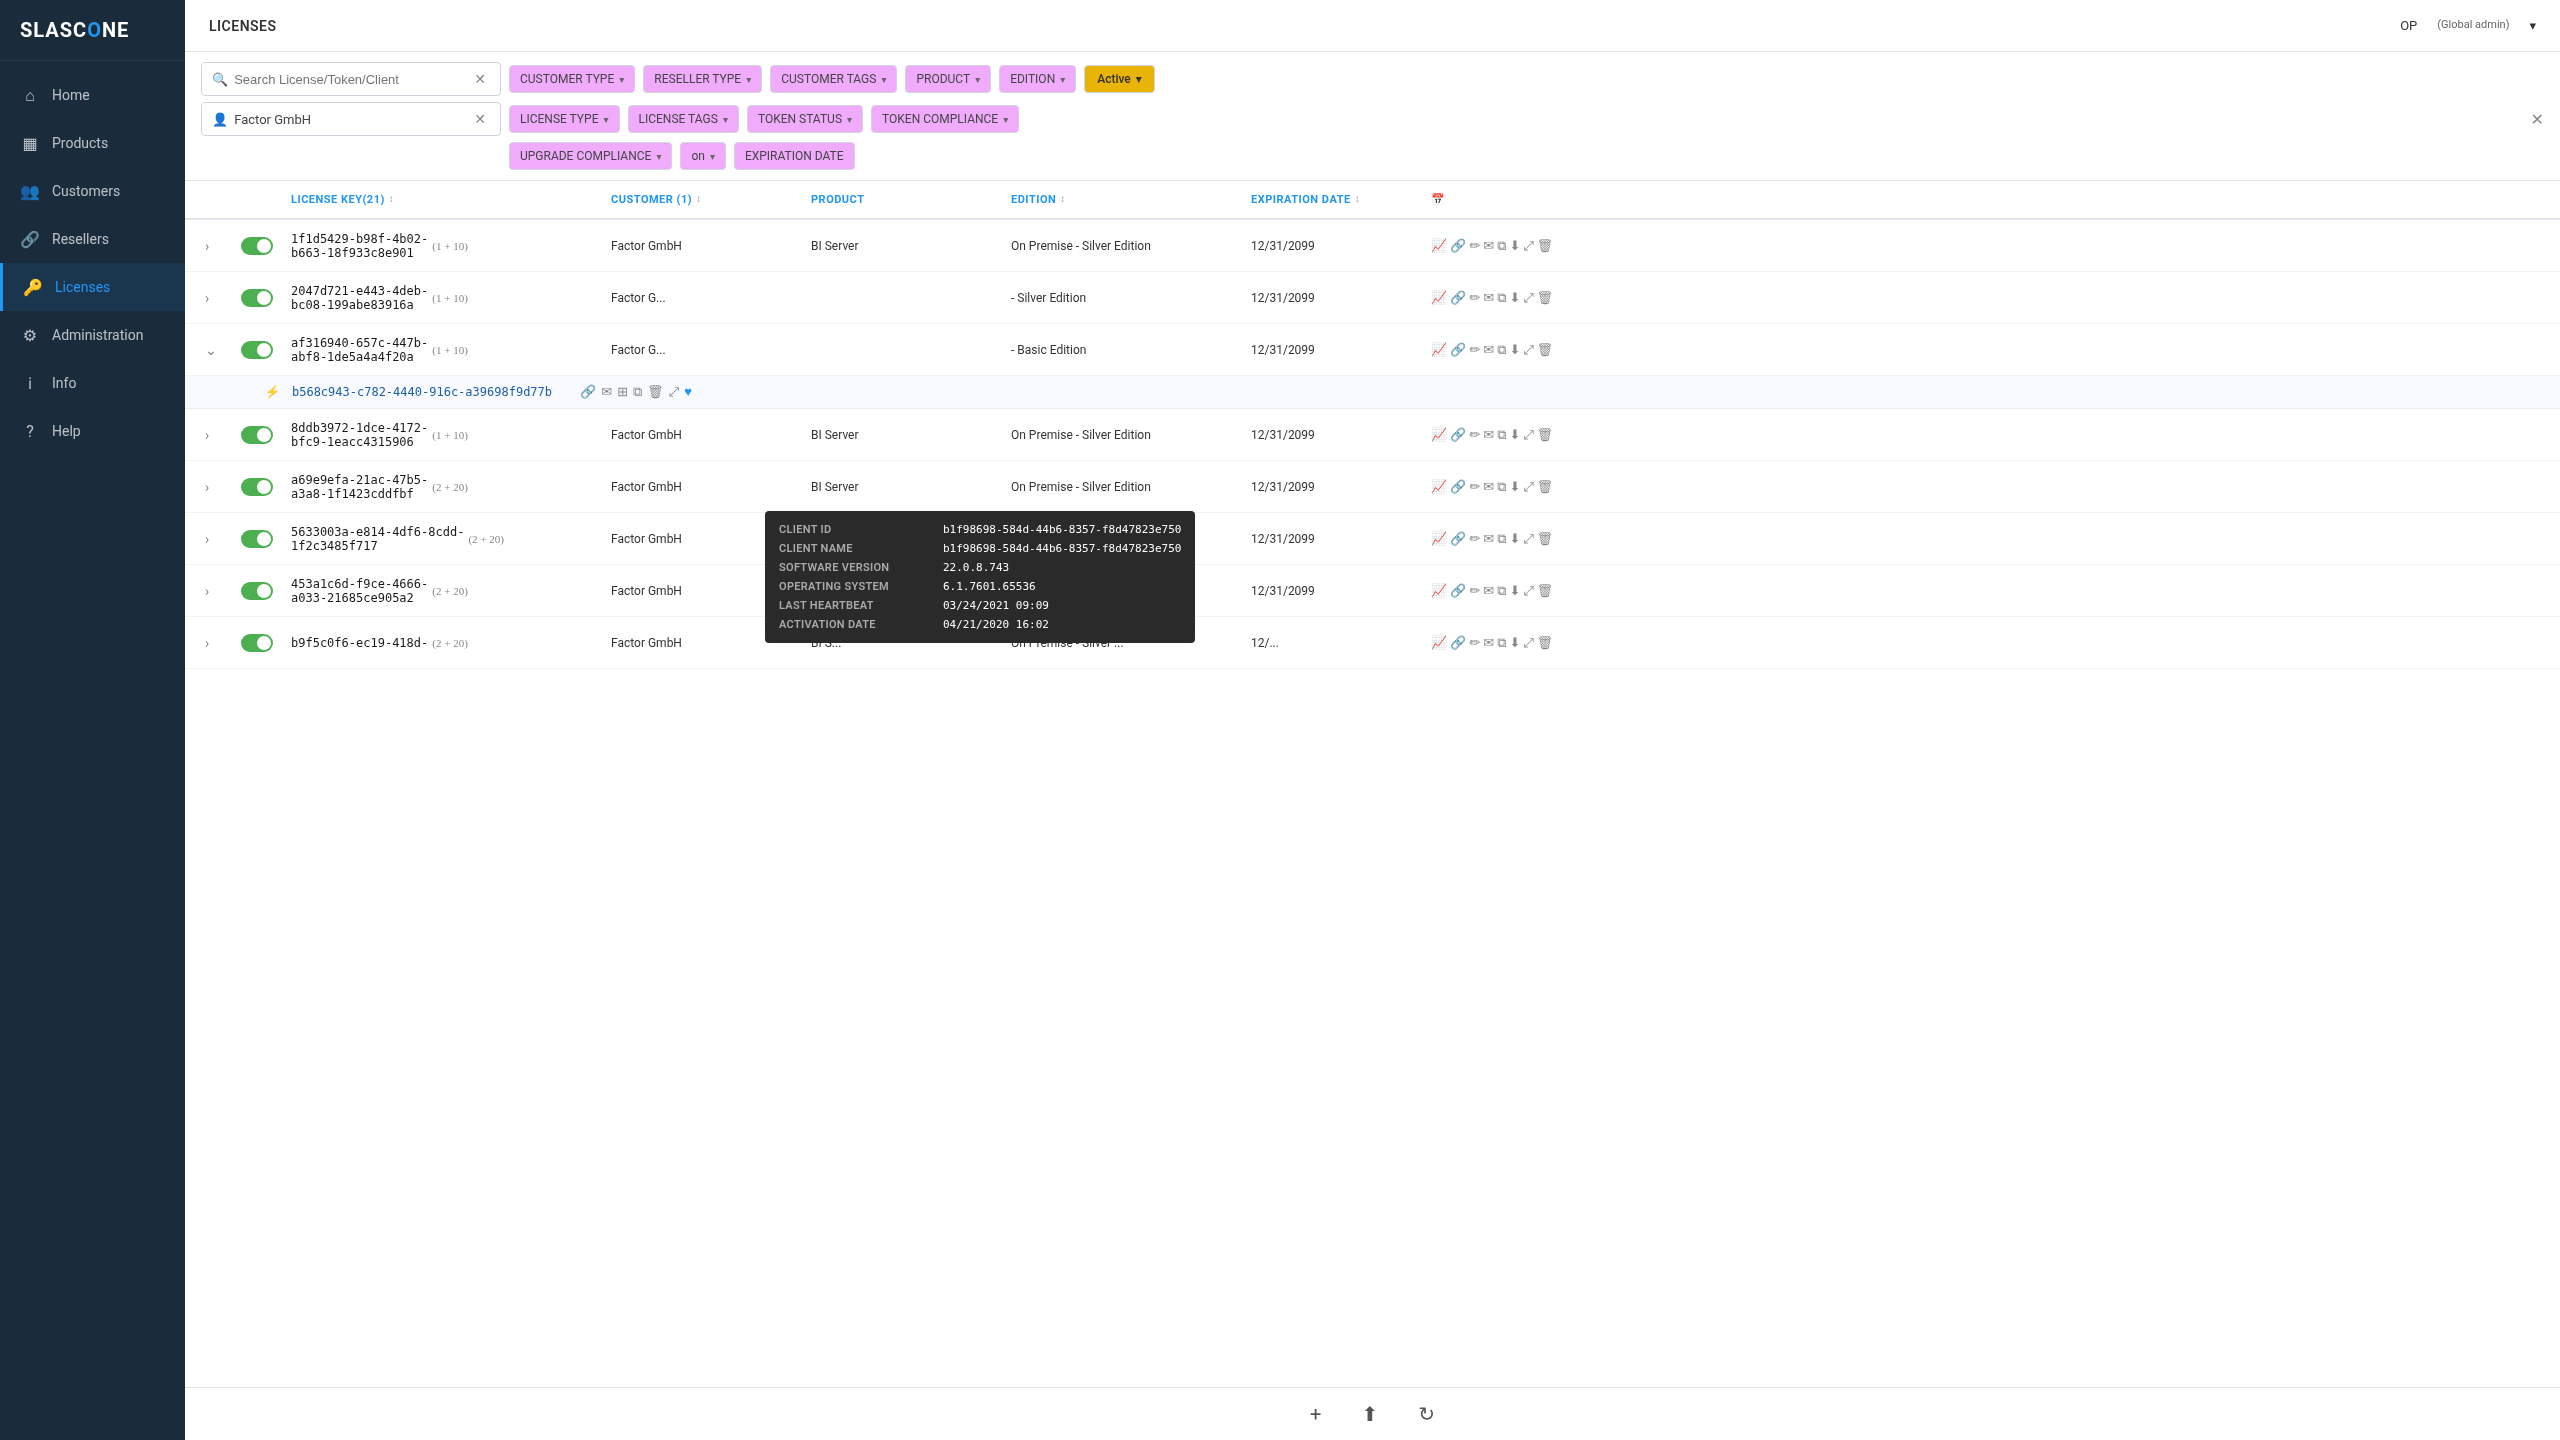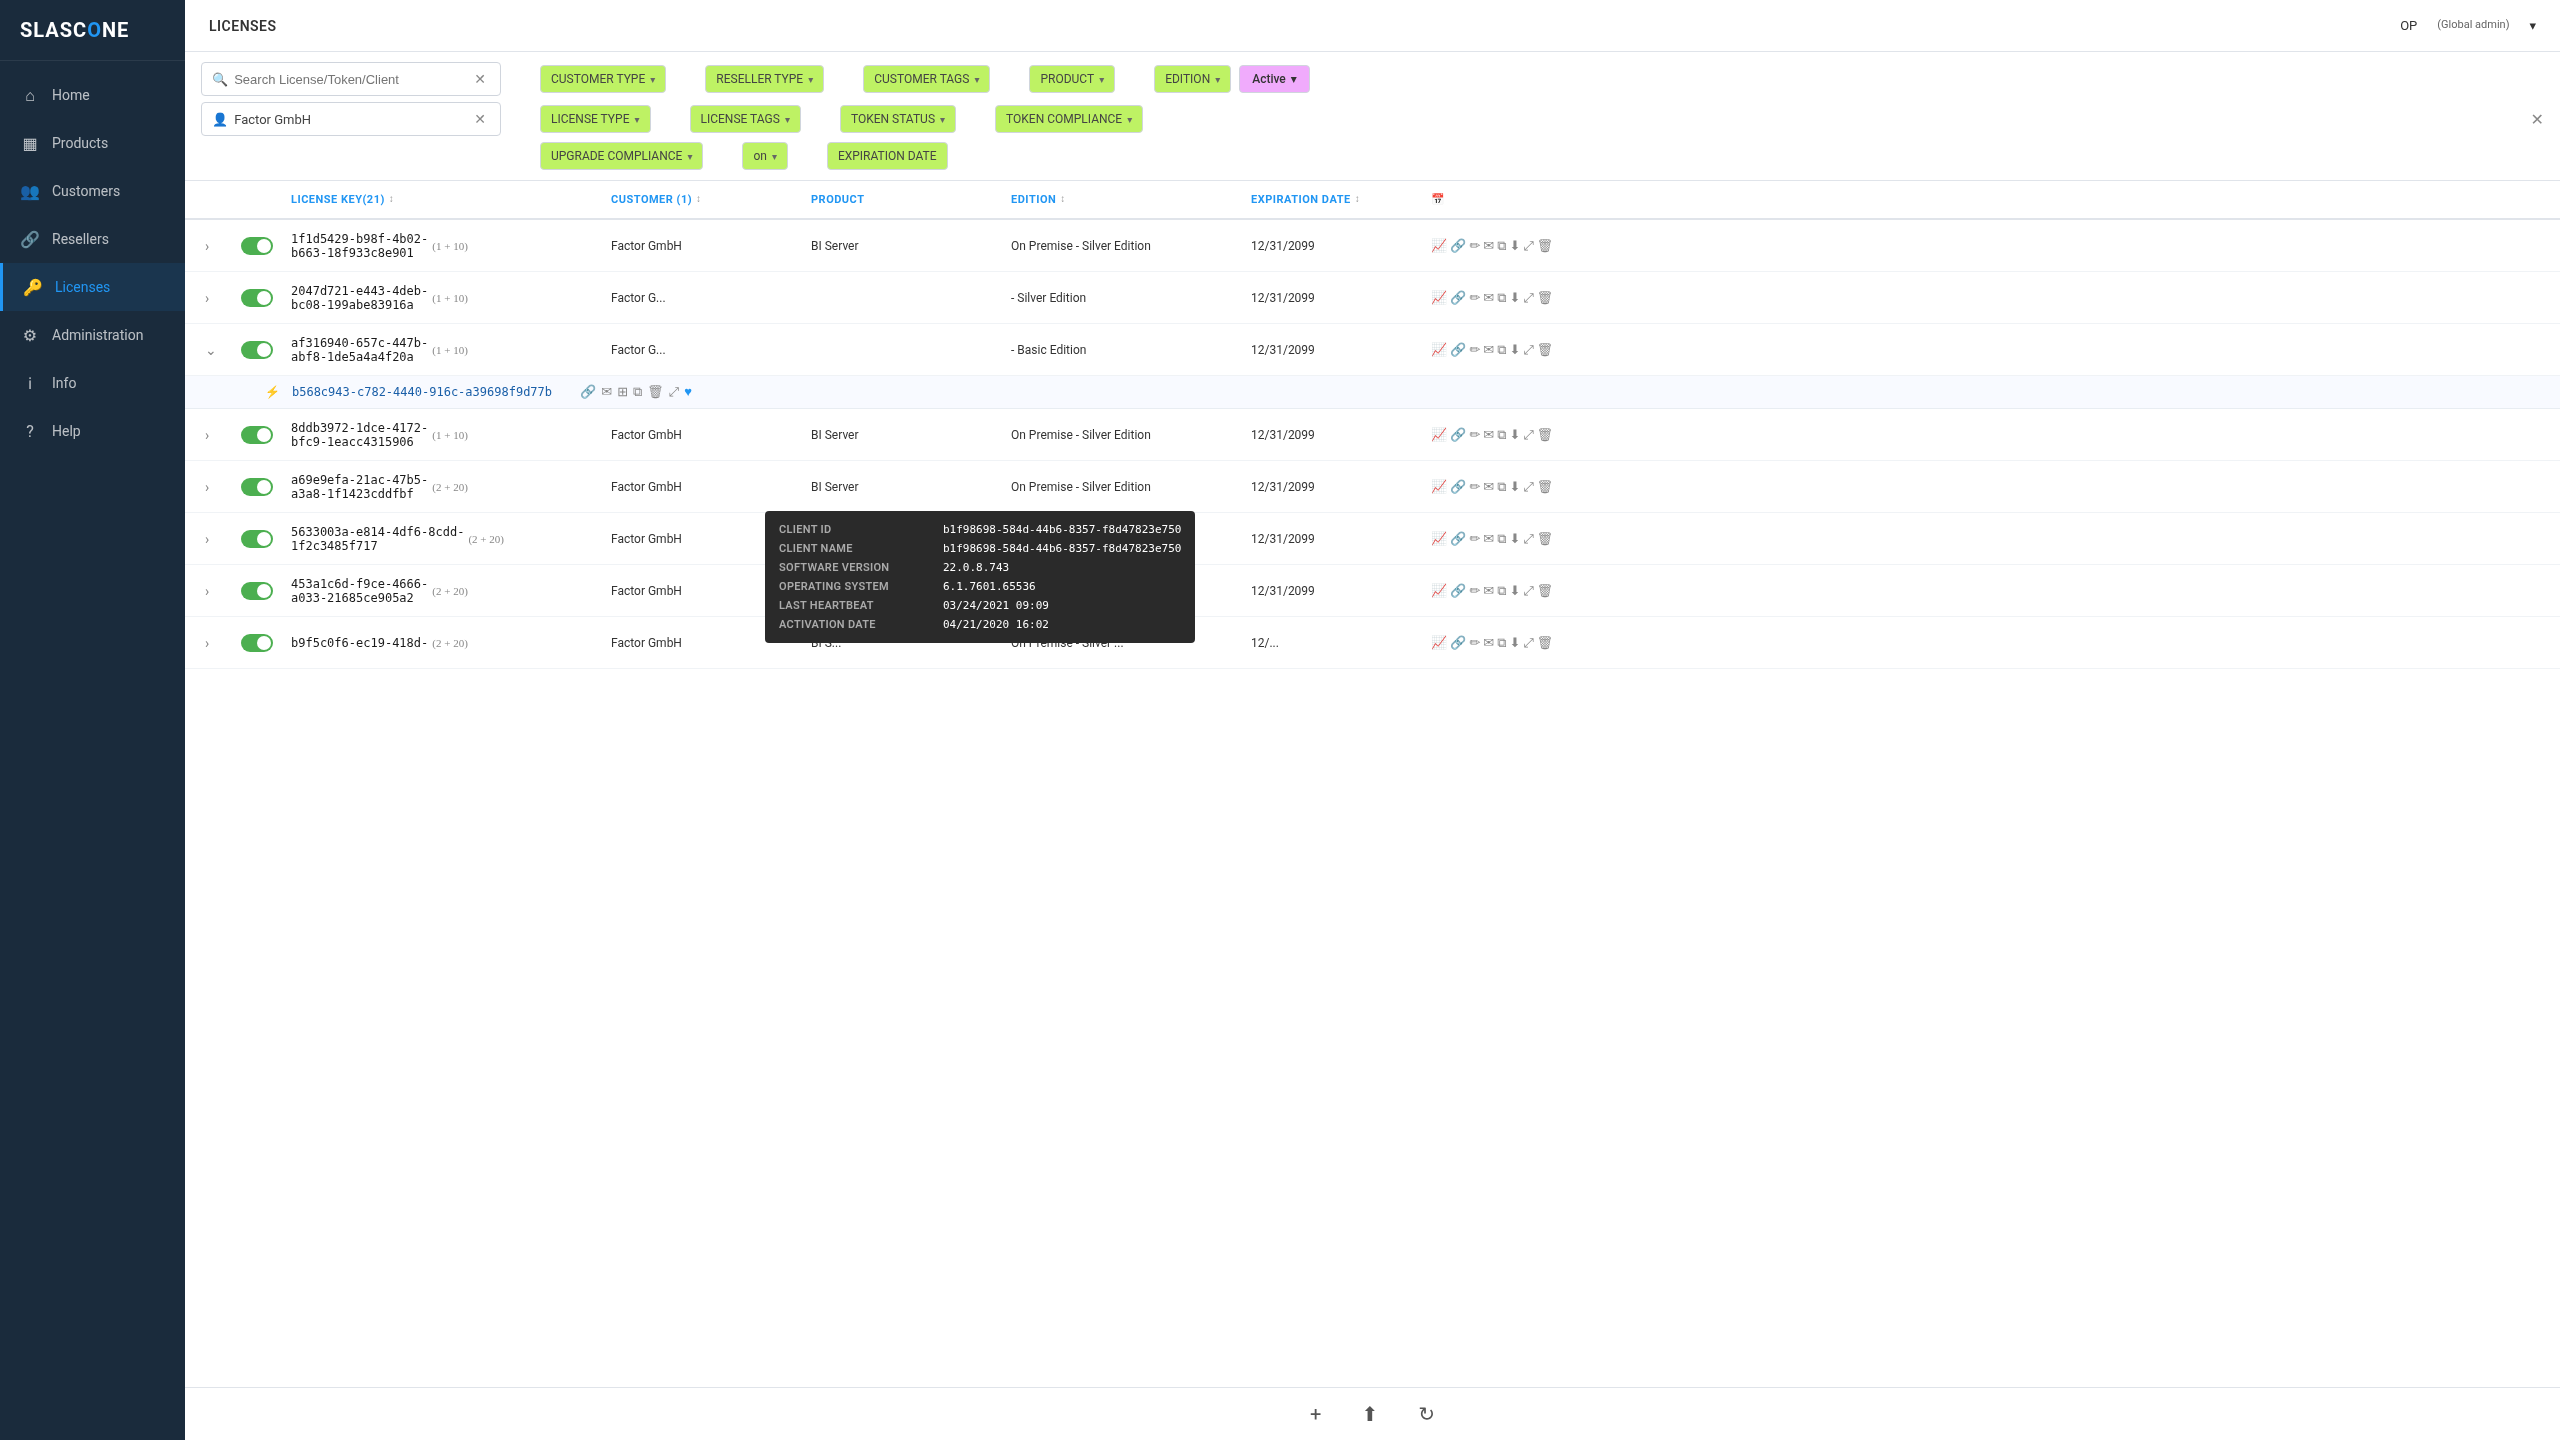--- a/index.html
+++ b/index.html
@@ -99,35 +99,34 @@
     .filter-chip {
       display: flex;
       align-items: center;
       gap: 5px;
       border: 1px solid #d0d5dd;
       border-radius: 4px;
       padding: 6px 10px;
       font-size: 12px;
       color: #444;
       cursor: pointer;
-      background: #bef264;
+      background: #f0abfc;
       white-space: nowrap;
-      margin-left: 31px;
     }
     .filter-chip .chevron { font-size: 10px; color: #666; }
     .filter-active {
       display: flex;
       align-items: center;
       gap: 5px;
       border: 1px solid #d0d5dd;
       border-radius: 4px;
       padding: 6px 12px;
       font-size: 12px;
       color: #333;
-      background: #f0abfc;
+      background: #eab308;
       cursor: pointer;
       font-weight: 500;
     }
     .person-filter {
       display: flex;
       align-items: center;
       border: 1px solid #d0d5dd;
       border-radius: 4px;
       padding: 6px 10px;
       gap: 6px;

